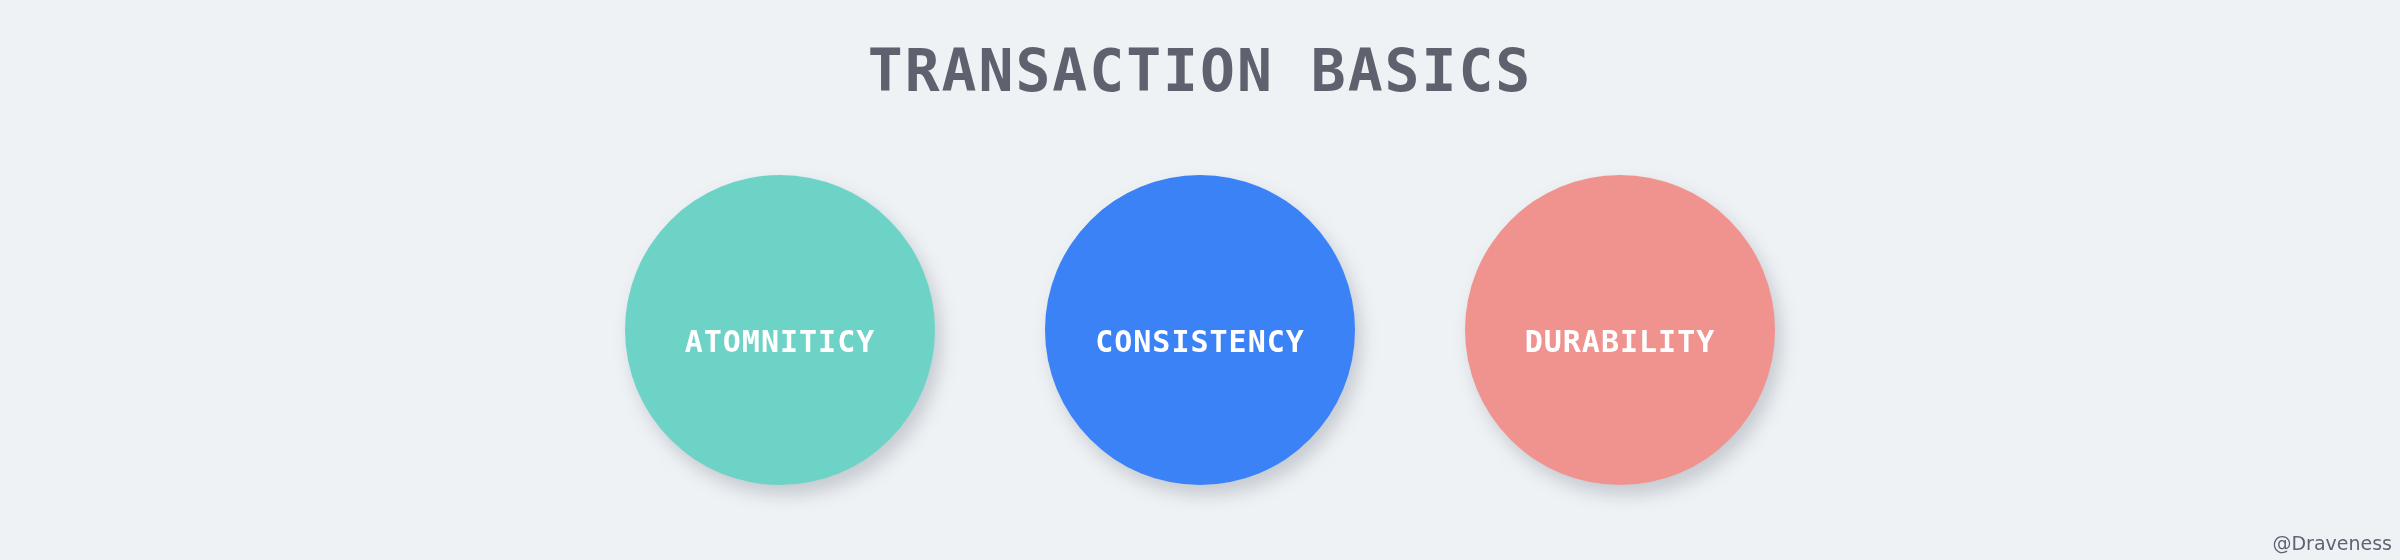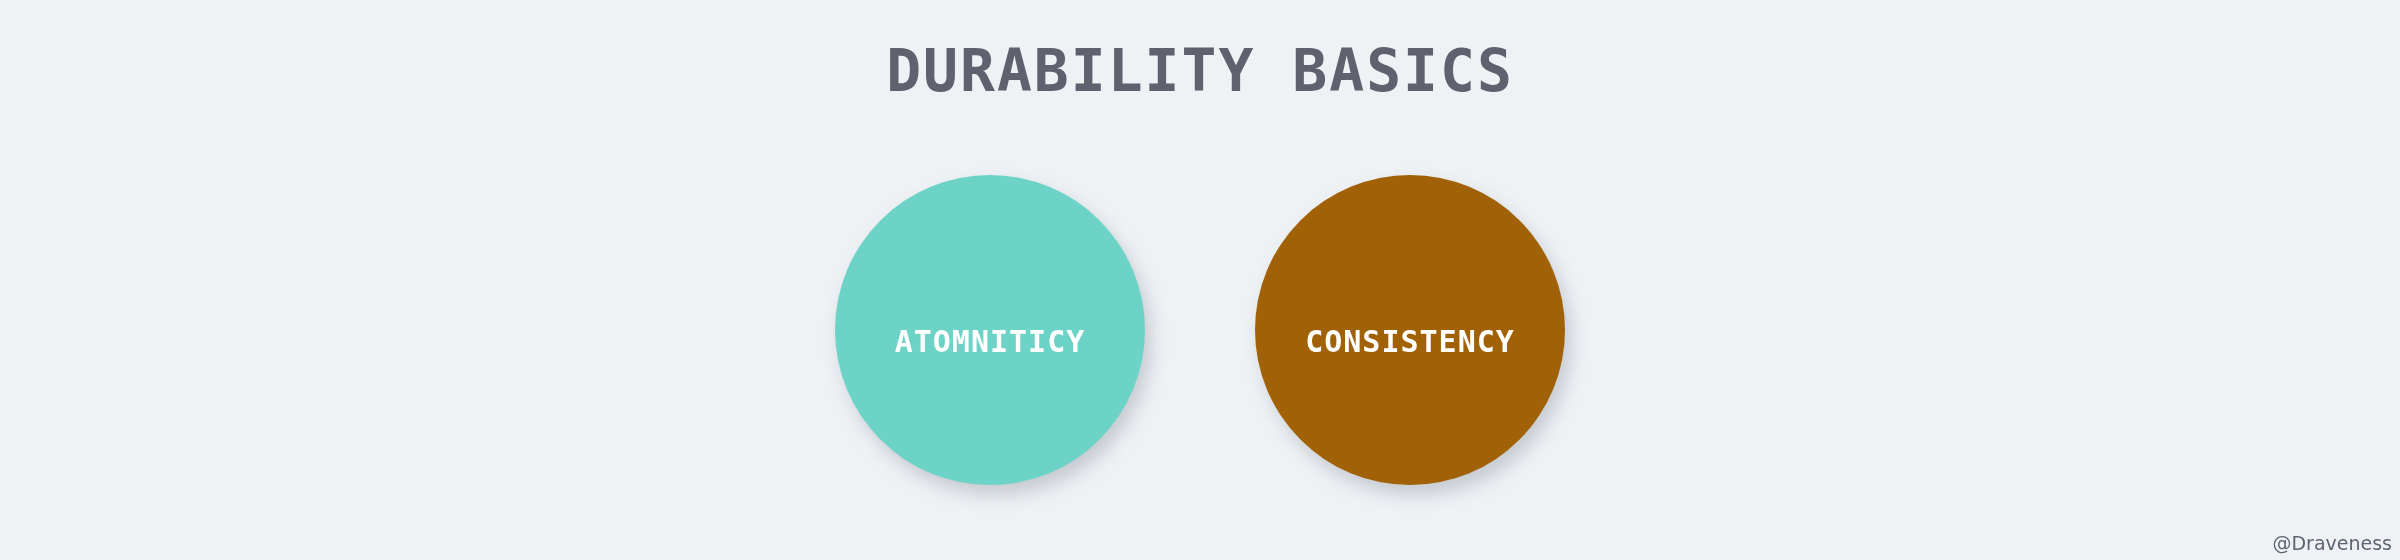--- a/index.html
+++ b/index.html
@@ -86,31 +86,34 @@
     font-weight: normal;
     color: #5d6472;
     white-space: nowrap;
   }
 </style>
 </head>
 <body style="background: rgb(239, 242, 245);">
 
 <div class="canvas" style="background: rgb(239, 242, 245);">
 
-  <div class="title" style="color: rgb(96, 97, 110);">DURABILITY BASICS</div>
+  <div class="title" style="color: rgb(96, 97, 110);">TRANSACTION BASICS</div>
 
   <div class="circle-row">
 
     <div class="circle" style="background: rgb(110, 211, 199);">
       <span class="circle-label" style="color: rgb(255, 255, 255);">ATOMNITICY</span>
     </div>
 
-    <div class="circle" style="background: #a16207;">
+    <div class="circle" style="background: #3b82f6;">
       <span class="circle-label" style="color: rgb(255, 255, 255);">CONSISTENCY</span>
     </div>
 
 
+    <div class="circle" style="background: rgb(240, 147, 143);">
+      <span class="circle-label" style="color: rgb(255, 255, 255);">DURABILITY</span>
+    </div>
 
   </div>
 
   <div class="watermark">@Draveness</div>
 
 </div>
 
 </body></html>

